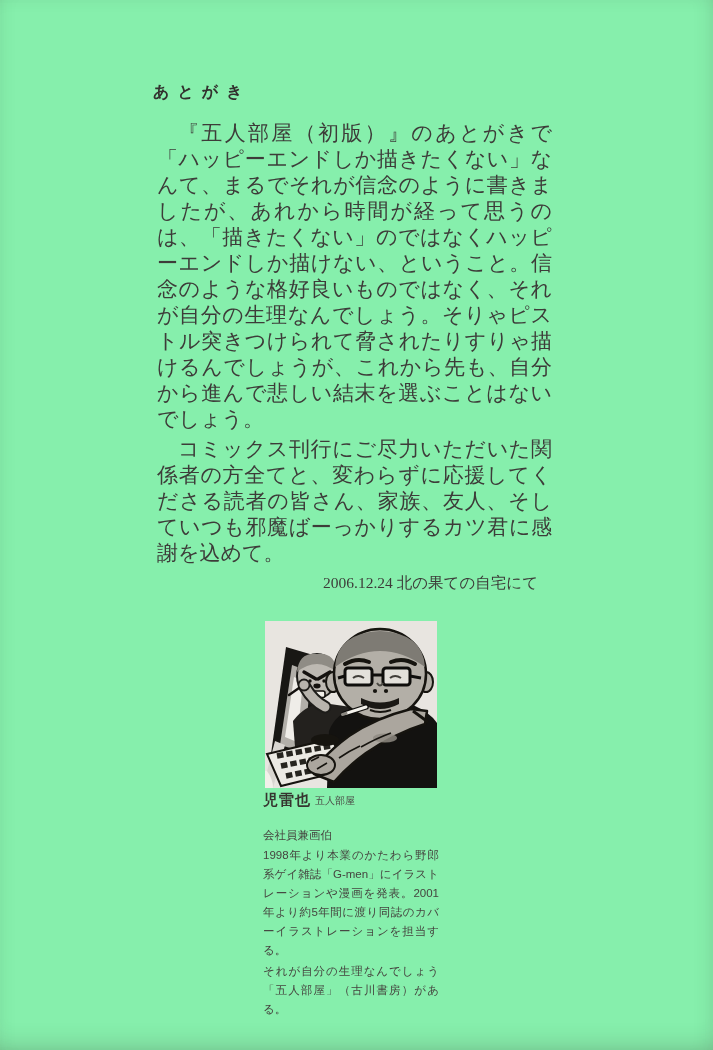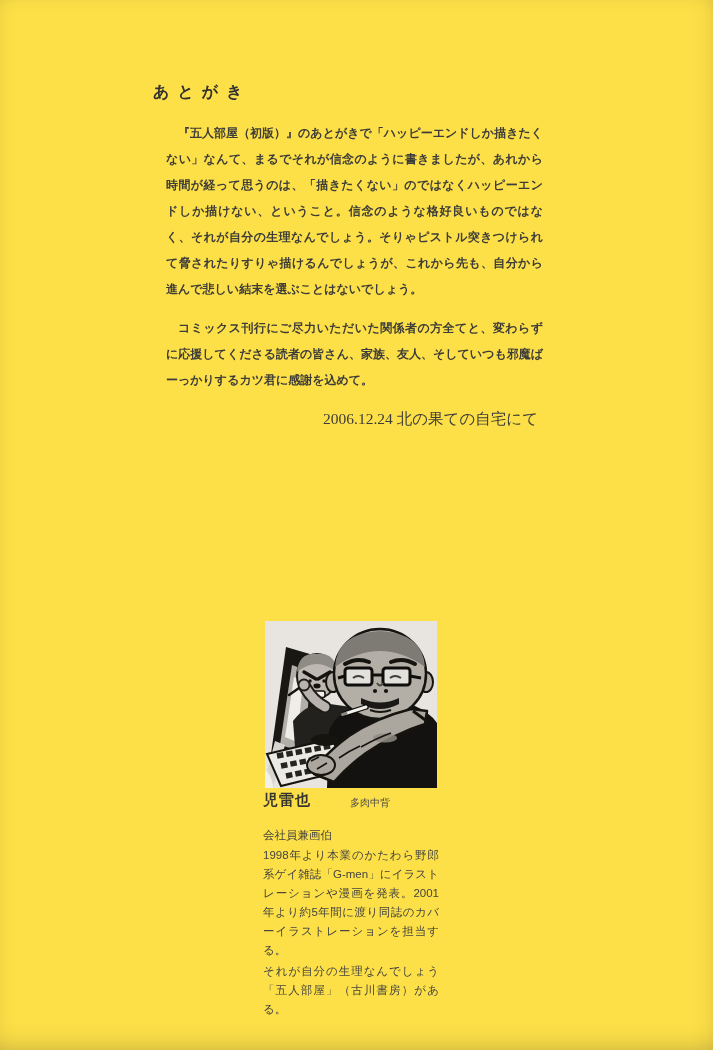--- a/index.html
+++ b/index.html
@@ -1,61 +1,60 @@
 <!DOCTYPE html>
 <html lang="ja"><head>
 <meta charset="utf-8">
 <style>
   html,body{margin:0;padding:0;background:#e9e7e3;}
   .page{
     position:relative;
     width:713px;height:1050px;
     margin:0 auto;
-    background:#fde047;
+    background:#86efac;
     box-shadow:
       inset 0 -20px 26px -20px rgba(60,55,50,.30),
       inset -16px 0 22px -18px rgba(60,55,50,.16),
       inset 16px 0 22px -20px rgba(60,55,50,.10),
       inset 0 14px 18px -16px rgba(60,55,50,.08);
     overflow:hidden;
     font-family:"Liberation Serif","DejaVu Serif",serif;
     color:#3a3936;
   }
   .content{
     position:absolute;left:153px;top:82px;width:403px;
   }
   .afterword-title{
     margin:0 0 18px 0;
     font-family:"Liberation Sans","DejaVu Sans",sans-serif;
     font-size:16px;font-weight:bold;letter-spacing:8px;
     line-height:20px;color:#32312e;
   }
   .body-para{
-    margin:13px;
-    font-size:12px;line-height:26px;
+    margin:4px;
+    font-size:21px;line-height:26px;
     text-indent:1em;text-align:justify;
     color:#3d3c39;
-    font-weight:bold;
   }
   .date-line{
     margin:0;padding-right:18px;
     font-size:15.5px;line-height:26px;
     text-align:right;color:#3d3c39;
   }
   .portrait{
     position:absolute;left:265px;top:621px;margin:0;
     width:172px;height:167px;
   }
   .portrait svg{display:block;width:172px;height:167px;}
   .author{
     position:absolute;left:263px;top:791px;width:176px;
     font-family:"Liberation Sans","DejaVu Sans",sans-serif;
     color:#43423f;
   }
-  .author-name-row{display:flex;align-items:flex-end;gap:35px;}
+  .author-name-row{display:flex;align-items:center;}
   .author-name{
     font-size:15px;font-weight:bold;color:#35342f;letter-spacing:1px;
   }
   .author-furigana{
     font-size:10px;margin-left:4px;color:#4a4945;
   }
   .author-occupation{
     margin-top:17px;font-size:11.5px;line-height:17px;color:#45443f;
   }
   .author-bio{
@@ -147,20 +146,20 @@
         <path d="M148,90 L163,101" stroke="#16140f" stroke-width="3" fill="none"></path>
         <ellipse cx="56" cy="144" rx="14" ry="10" fill="#aba69e" stroke="#16140f" stroke-width="2"></ellipse>
         <path d="M46,140 L54,136 M52,148 L62,142" stroke="#16140f" stroke-width="1.5" fill="none"></path>
       </g>
     </svg>
   </figure>
 
   <section class="author">
     <div class="author-name-row">
       <span class="author-name">児雷也</span>
-      <span class="author-furigana">多肉中背</span>
+      <span class="author-furigana">五人部屋</span>
     </div>
     <div class="author-occupation">会社員兼画伯</div>
     <p class="author-bio">1998年より本業のかたわら野郎系ゲイ雑誌「G-men」にイラストレーションや漫画を発表。2001年より約5年間に渡り同誌のカバーイラストレーションを担当する。</p>
     <p class="author-bio">それが自分の生理なんでしょう「五人部屋」（古川書房）がある。</p>
   </section>
 
 </div>
 
 </body></html>

